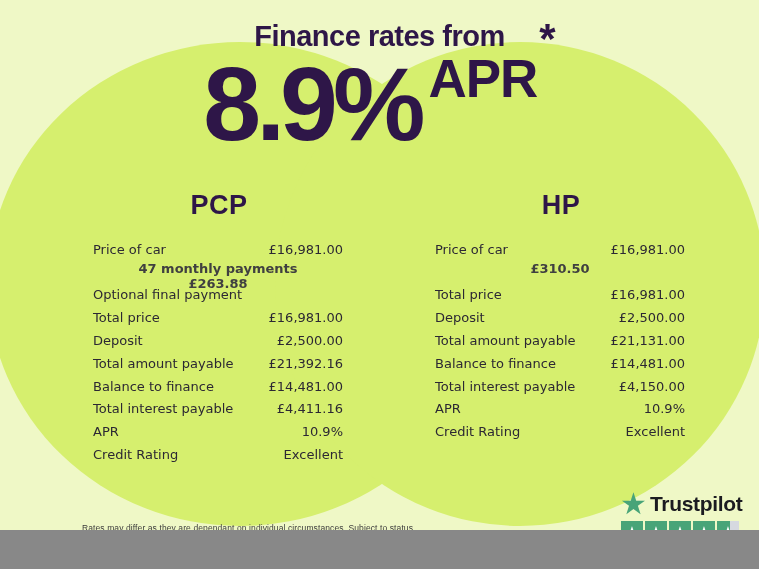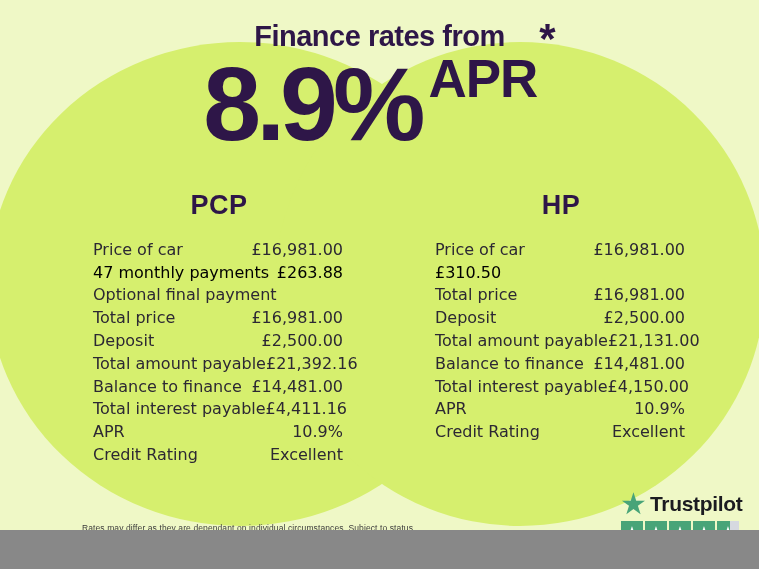--- a/index.html
+++ b/index.html
@@ -46,29 +46,29 @@
     text-align:center;
     font-size:27px;font-weight:bold;letter-spacing:0.5px;
     color:var(--purple,#2e1648);
   }
   .col-header.pcp{left:95px;}
   .col-header.hp{left:437px;}
 
   .fin-table{
     position:absolute;top:238px;width:250px;
     font-family:"DejaVu Sans", sans-serif;
-    font-size:16px;color:#2c2833;
+    font-size:13px;color:#2c2833;
   }
   .fin-table.pcp{left:93px;}
   .fin-table.hp{left:435px;}
   .fin-row{
     height:22.8px;display:flex;align-items:center;
     justify-content:space-between;white-space:nowrap;
   }
-  .fin-row.bold{font-weight:normal;color:#000000;}
+  .fin-row.bold{font-weight:bold;color:#404040;flex-direction:column;}
   .fin-row .lbl{text-align:left;}
   .fin-row .val{text-align:right;}
 
   .disclaimer{
     position:absolute;left:82px;top:522px;
     font-size:8.5px;line-height:13px;color:#3b3b3b;
     white-space:nowrap;letter-spacing:0.1px;
   }
 
   .trustpilot{position:absolute;left:620px;top:490px;}

